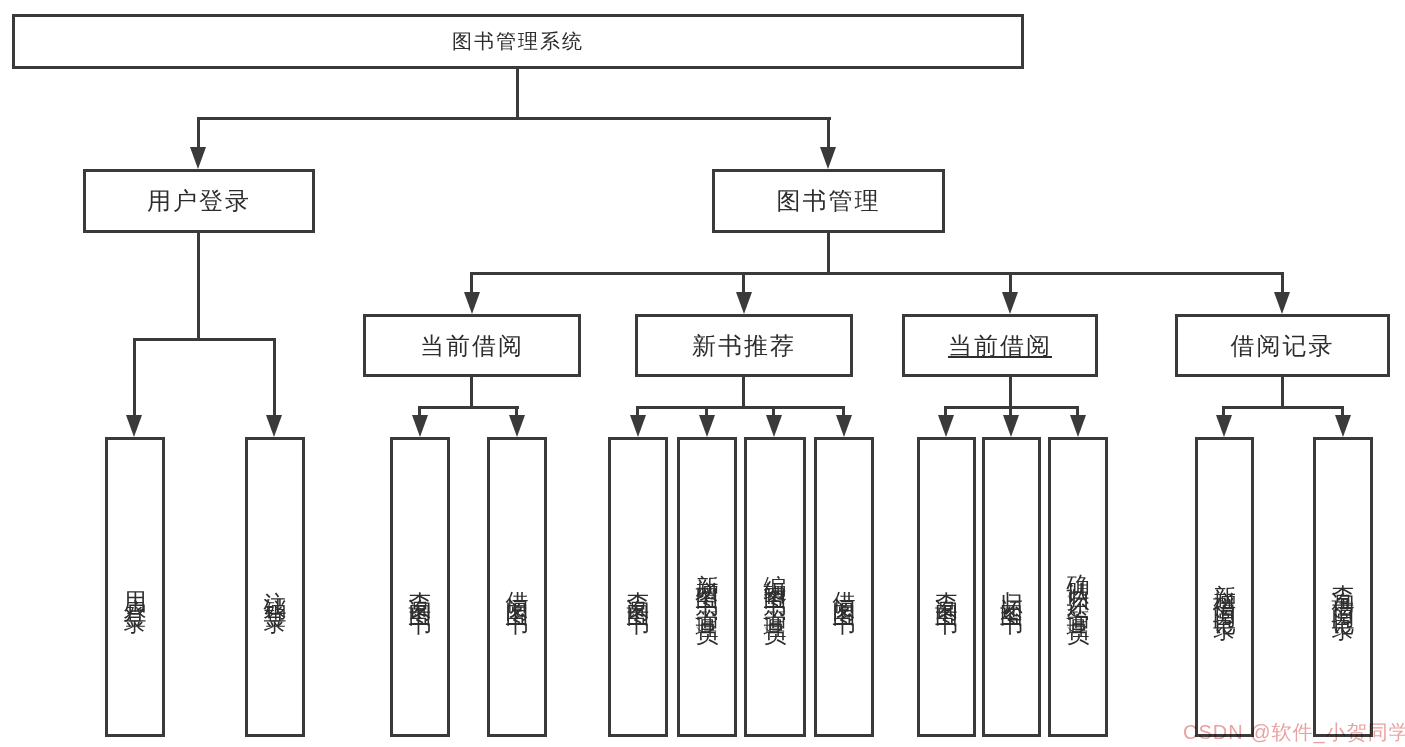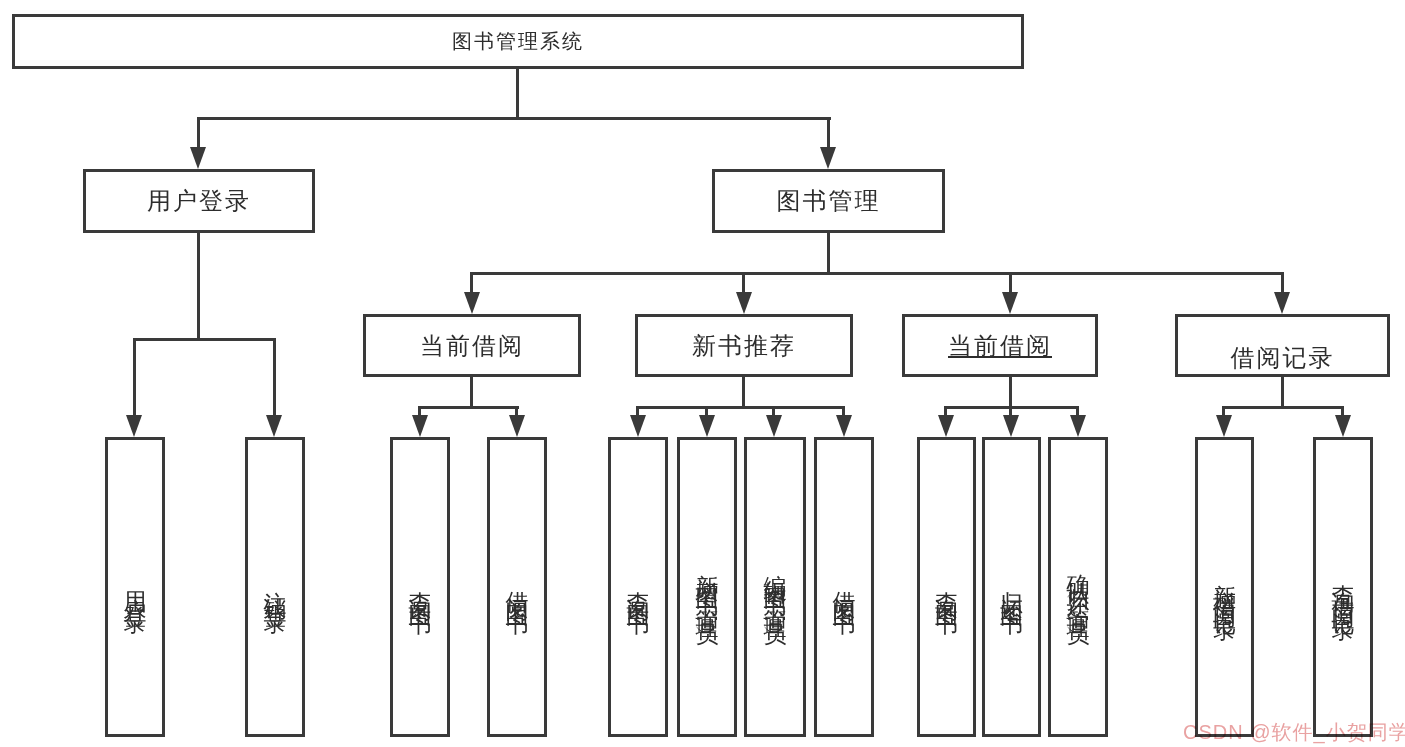--- a/index.html
+++ b/index.html
@@ -91,21 +91,21 @@
 
   <div class="box hbox" style="left:363px;top:314px;width:218px;height:63px;">
     <span>当前借阅</span>
   </div>
   <div class="box hbox" style="left:635px;top:314px;width:218px;height:63px;">
     <span>新书推荐</span>
   </div>
   <div class="box hbox" style="left:902px;top:314px;width:196px;height:63px;text-decoration:underline;">
     <span>当前借阅</span>
   </div>
-  <div class="box hbox" style="left:1175px;top:314px;width:215px;height:63px;align-items:flex-end;">
+  <div class="box hbox" style="left:1175px;top:314px;width:215px;height:63px;">
     <span>借阅记录</span>
   </div>
 
   <div class="vline" style="left:470px;top:377px;height:31px;"></div>
   <div class="hline" style="left:419px;top:406px;width:100px;"></div>
   <div class="vline" style="left:418px;top:406px;height:11px;"></div>
   <div class="arrow" style="left:412px;top:415px;"></div>
   <div class="vline" style="left:515px;top:406px;height:11px;"></div>
   <div class="arrow" style="left:509px;top:415px;"></div>
 

